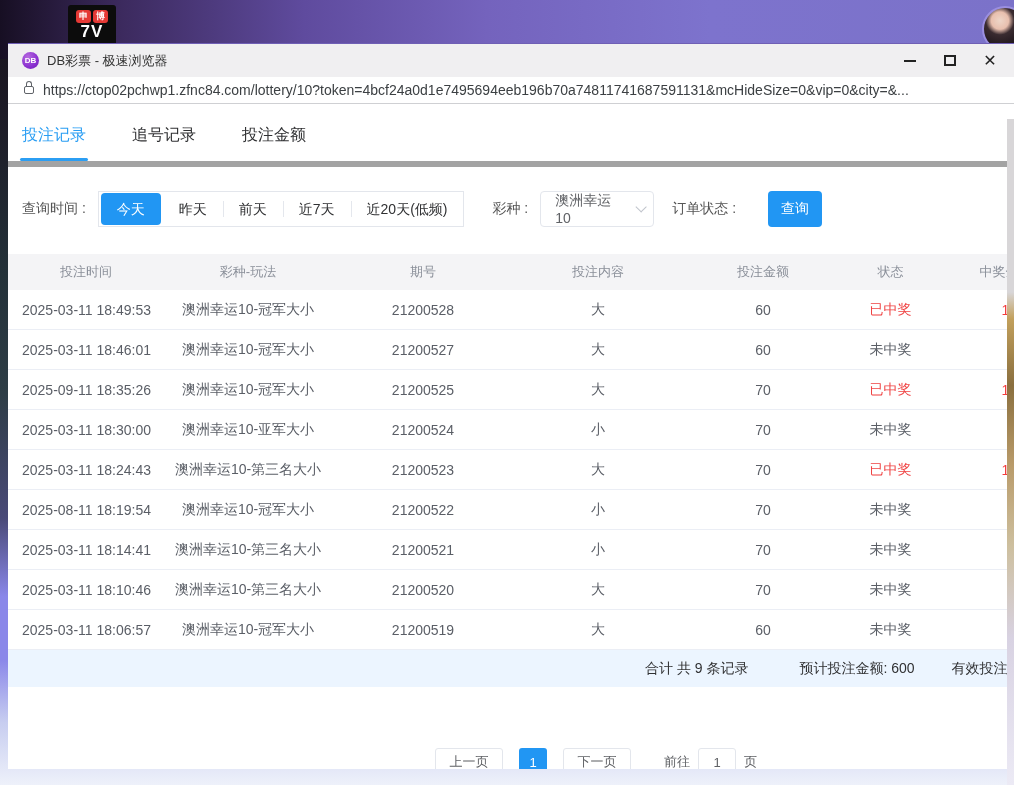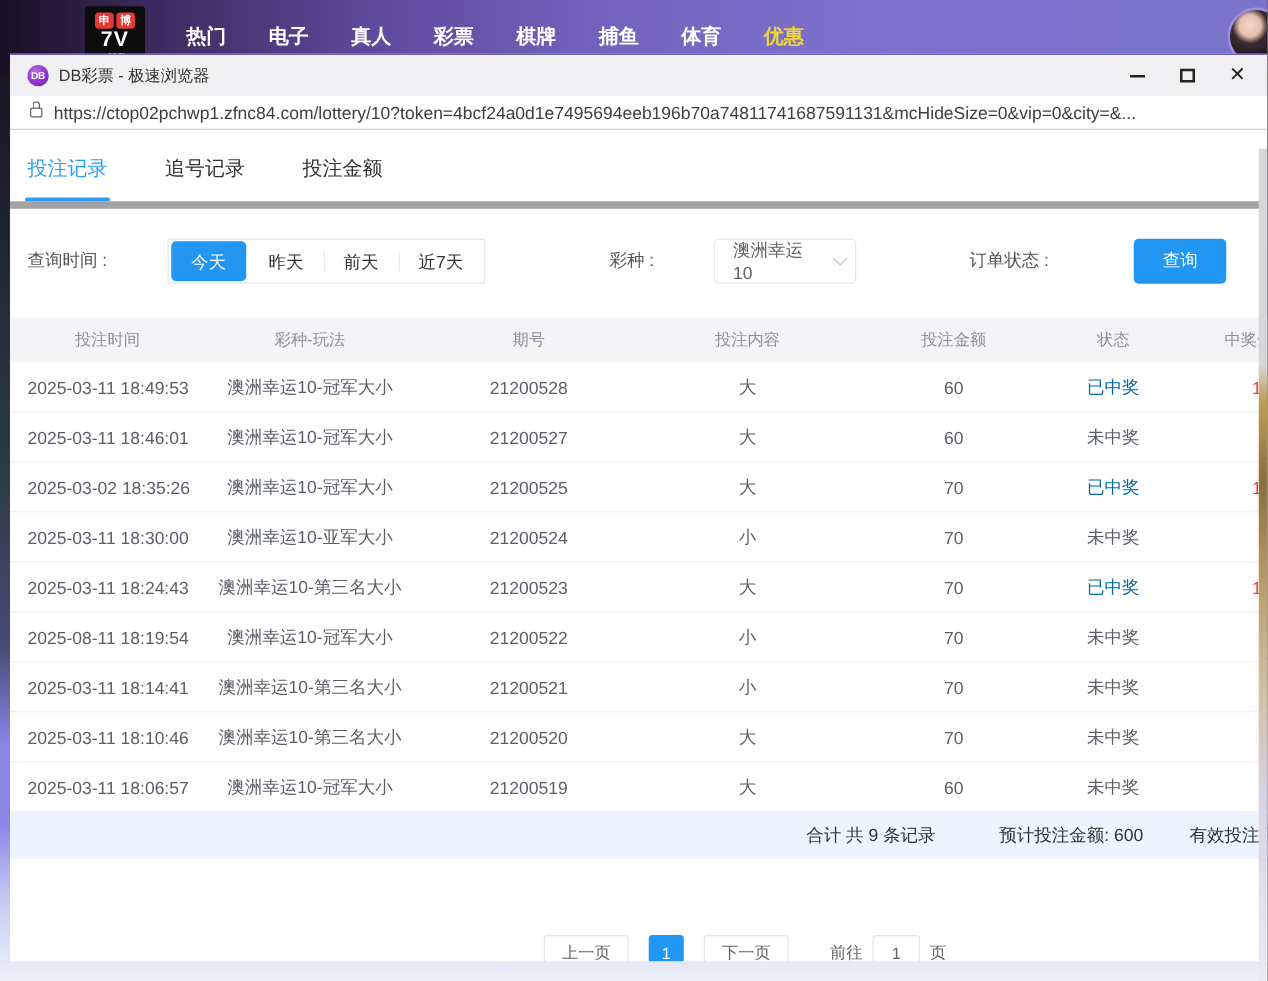--- a/index.html
+++ b/index.html
@@ -46,44 +46,44 @@
   .url-text { font-size:14px; color:#3c4043; white-space:nowrap; }
 
   
   .tabs { padding:21px 0 0 14px; border-bottom:6px solid #a3a3a3; display:flex; }
   .tab { font-size:16px; color:#303133; margin-right:46px; padding-bottom:15px; cursor:pointer; position:relative; }
   .tab.active { color:#2b9ef3; }
   .tab.active:after { content:""; position:absolute; left:-2px; right:-2px; bottom:0; height:3px;
     background:#2b9ef3; border-radius:2px; }
 
   
-  .filters { display:flex; align-items:center; margin:24px 0 0 14px; height:36px;gap:36px; }
+  .filters { display:flex; align-items:center; margin:24px 0 0 14px; height:36px; }
   .flabel { font-size:14px; color:#555; margin-right:12px; white-space:nowrap; }
   .seg-group { display:flex; align-items:center; height:36px; border:1px solid #e3e6ec; border-radius:0; background:#fff; }
   .seg { font-size:14px; color:#303133; padding:0 16px; height:34px; line-height:34px; cursor:pointer; position:relative; white-space:nowrap; }
   .seg.divided:before { content:""; position:absolute; left:0; top:9px; bottom:9px; width:1px; background:#e4e7ed; }
   .seg.active { background:#2196f3; color:#fff; border-radius:4px; margin:0 2px; height:32px; line-height:32px; }
   .sel { display:flex; align-items:center; justify-content:space-between; height:36px; border:1px solid #e3e6ec;
     border-radius:4px; background:#fff; font-size:14px; color:#606266; padding:0 10px 0 14px; cursor:pointer; }
   .sel .chev { width:8px; height:8px; border-right:1.5px solid #c0c4cc; border-bottom:1.5px solid #c0c4cc;
     transform:rotate(45deg) translateY(-3px); margin-left:10px; flex:none; }
   .gap28 { width:28px; flex:none; } .gap18 { width:18px; flex:none; }
-  .btn-query { width:74px; height:36px; background:#2196f3; color:#fff; font-size:14px; border:none;
+  .btn-query { width:54px; height:36px; background:#2196f3; color:#fff; font-size:14px; border:none;
     border-radius:4px; cursor:pointer; margin-left:20px; font-family:inherit; }
 
   
   .tablewrap { margin-top:27px; width:1060px; }
   .trow { display:grid; grid-template-columns:150px 180px 170px 180px 150px 105px 125px; align-items:center; }
   .thead { height:36px; background:#f4f4f6; color:#8a8f99; font-size:13px; }
   .thead > div { text-align:center; }
   .thead > div:first-child { text-align:left; padding-left:52px; }
   .tbody-row { height:40px; font-size:14px; color:#5a5e66; border-bottom:1px solid #ebeef5; background:#fff; }
   .tbody-row > div { text-align:center; }
   .cell-time { text-align:left !important; padding-left:14px; white-space:nowrap; }
-  .status-won { color:#0369a1; }
+  .status-won { color:#ef4444; }
   .cell-win { color:#f23c3c; }
 
   .summary { height:37px; background:#ecf5ff; display:flex; align-items:center; font-size:14px; color:#303133; }
   .summary span { white-space:nowrap; }
   .sum-total { margin-left:637px; }
   .sum-expected { margin-left:51px; }
   .sum-valid { margin-left:37px; }
 
   
   .pagination { position:absolute; left:427px; top:704px; display:flex; align-items:center; font-size:13px; color:#606266; }
@@ -107,30 +107,20 @@
 
   <div class="topbar">
     <div class="logo">
       <div class="logo-red">
         <span>申</span>
         <span>博</span>
       </div>
       <div class="logo-7v">7V</div>
       <div class="logo-com">.com</div>
     </div>
-    <nav class="nav" id="nav">
-        <span class="nav-item">热门</span>
-        <span class="nav-item">电子</span>
-        <span class="nav-item">真人</span>
-        <span class="nav-item">彩票</span>
-        <span class="nav-item">棋牌</span>
-        <span class="nav-item">捕鱼</span>
-        <span class="nav-item">体育</span>
-        <span class="nav-item hl">优惠</span>
-      </nav>
     <div class="avatar"></div>
   </div>
 
   <div class="bwindow">
 
     <div class="titlebar">
       <div class="tab-icon">DB</div>
       <span class="win-title">DB彩票 - 极速浏览器</span>
       <div class="win-ctrls">
         <span class="win-btn">
@@ -156,20 +146,21 @@
         <span class="tab">投注金额</span>
       </div>
 
     <div class="filters">
       <span class="flabel">查询时间 :</span>
       <div class="seg-group" id="timeseg">
           <span class="seg active">今天</span>
           <span class="seg">昨天</span>
           <span class="seg divided">前天</span>
           <span class="seg divided">近7天</span>
+          <span class="seg divided">近20天(低频)</span>
         </div>
       <span class="gap28"></span>
       <span class="flabel">彩种 :</span>
       <div class="sel" style="width:114px">
         <span>澳洲幸运10</span>
         <span class="chev"></span>
       </div>
       <span class="gap18"></span>
       <span class="flabel">订单状态 :</span>
       <button class="btn-query">查询</button>
@@ -198,21 +189,21 @@
           <div class="trow tbody-row">
             <div class="cell-time">2025-03-11 18:46:01</div>
             <div>澳洲幸运10-冠军大小</div>
             <div>21200527</div>
             <div>大</div>
             <div>60</div>
             <div>未中奖</div>
             <div class="cell-win"></div>
           </div>
           <div class="trow tbody-row">
-            <div class="cell-time">2025-03-02 18:35:26</div>
+            <div class="cell-time">2025-09-11 18:35:26</div>
             <div>澳洲幸运10-冠军大小</div>
             <div>21200525</div>
             <div>大</div>
             <div>70</div>
             <div class="status-won">已中奖</div>
             <div class="cell-win">1</div>
           </div>
           <div class="trow tbody-row">
             <div class="cell-time">2025-03-11 18:30:00</div>
             <div>澳洲幸运10-亚军大小</div>

